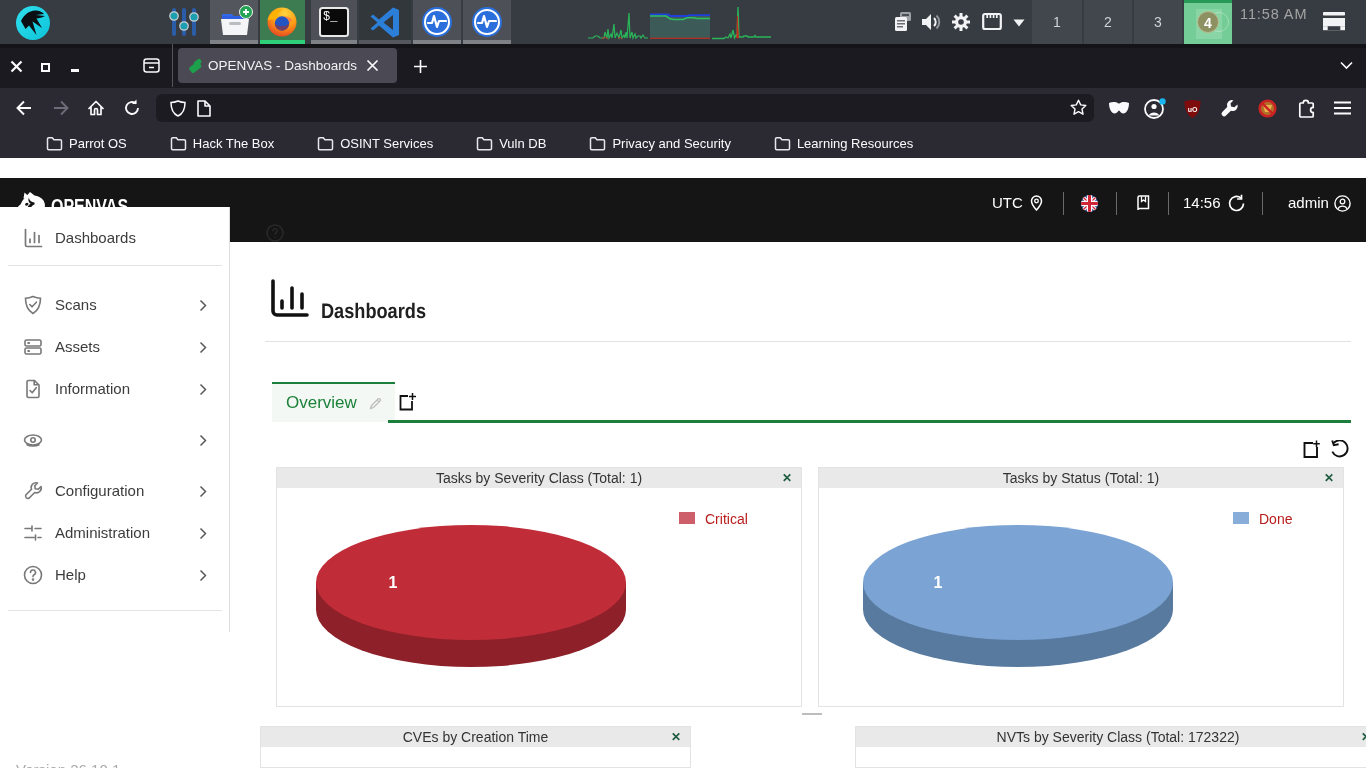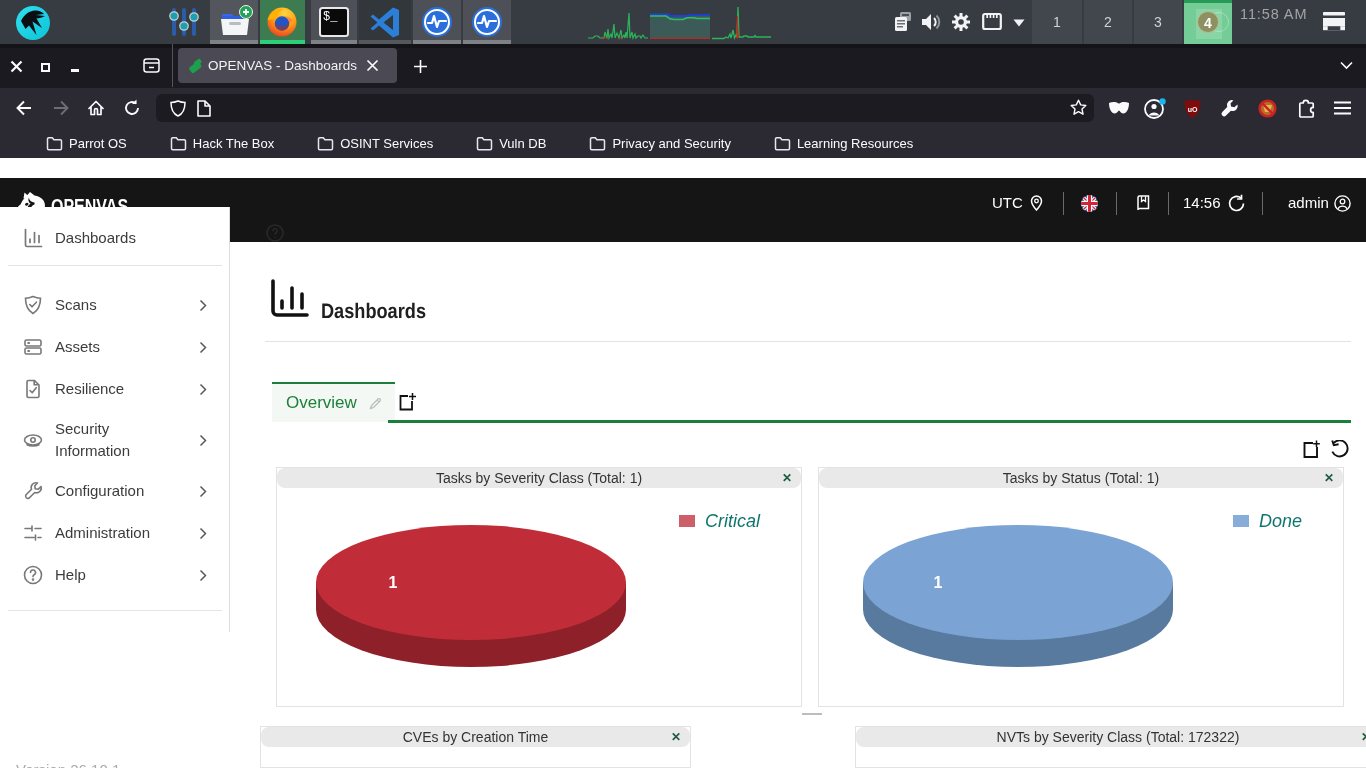--- a/index.html
+++ b/index.html
@@ -20,23 +20,23 @@
   
   #gsahead { position:absolute; left:0; top:158px; width:1366px; height:64px; background:#151515;margin-top:20px; }
   #sidebar { position:absolute; left:0; top:207px; width:230px; height:425px; background:#fff; border-right:1px solid #ddd; }
   .mi { position:absolute; left:0; width:229px; height:42px; }
   .mi .micon { position:absolute; left:23px; top:50%; margin-top:-10px; }
   .mi .mtxt { position:absolute; left:55px; top:50%; transform:translateY(-50%); font-size:15px; color:#3c3c3c; line-height:22px;}
   .mi .chev { position:absolute; right:22px; top:50%; margin-top:-6px; }
   .sdiv { position:absolute; left:8px; width:214px; height:1px; background:#e4e4e4; }
   .panel { position:absolute; background:#fff; border:1px solid #e3e3e3; }
   .phead { position:absolute; left:0; top:0; right:0; height:20px; background:#e9e9e9; font-size:14px; color:#333;
-           text-align:center; line-height:20px;border-radius:8px; }
+           text-align:center; line-height:20px; }
   .pclose { position:absolute; right:9px; top:2px; color:#1e5b3f; font-size:12px; font-weight:bold; line-height:16px;}
-  .legend { position:absolute; font-size:18px; color:#0f766e;font-style:italic; }
+  .legend { position:absolute; font-size:14px; color:#b91c1c; }
   .lsq { display:inline-block; width:16px; height:12px; margin-right:10px; }
   .bmi { display:inline-flex; align-items:flex-start; gap:6px;padding-left:32px; }
   .hsep { position:absolute; top:14px; width:1px; height:23px; background:#6a6a6a; }
   .htxt { position:absolute; top:0; height:49px; line-height:49px; color:#fff; font-size:15px; }
 </style>
 </head>
 <body>
 
 <div id="taskbar">
 
@@ -397,32 +397,31 @@
     <svg class="chev" width="8" height="13" viewBox="0 0 8 13">
         <path d="M1.5 1.5 L6.5 6.5 L1.5 11.5" fill="none" stroke="#5a5a5a" stroke-width="1.5"></path>
       </svg>
   </div>
   <div class="mi" style="top:161px">
     <svg class="micon" width="20" height="20" viewBox="0 0 20 20" fill="none" stroke="#787878" stroke-width="1.6">
       <path d="M4 3 a1.5 1.5 0 0 1 1.5 -1.5 h6 l4.5 4.5 V17 a1.5 1.5 0 0 1 -1.5 1.5 h-9 A1.5 1.5 0 0 1 4 17 Z"></path>
       <path d="M11.2 1.8 v4 h4.2"></path>
       <path d="M7 11.5 L9.2 13.7 L13.2 8.7" stroke-linecap="round" stroke-linejoin="round"></path>
     </svg>
-    <span class="mtxt">Resilience</span>
+    <span class="mtxt">Information</span>
     <svg class="chev" width="8" height="13" viewBox="0 0 8 13">
         <path d="M1.5 1.5 L6.5 6.5 L1.5 11.5" fill="none" stroke="#5a5a5a" stroke-width="1.5"></path>
       </svg>
   </div>
   <div class="mi" style="top:201px;height:64px">
     <svg class="micon" width="20" height="20" viewBox="0 0 20 20" fill="none" stroke="#787878" stroke-width="1.6">
       <ellipse cx="10" cy="10" rx="8.5" ry="5"></ellipse>
       <circle cx="10" cy="10" r="2.2"></circle>
       <path d="M3.5 14.5 a9.5 5.5 0 0 0 13 0"></path>
     </svg>
-    <span class="mtxt" style="width:116px">Security Information</span>
     <svg class="chev" width="8" height="13" viewBox="0 0 8 13">
         <path d="M1.5 1.5 L6.5 6.5 L1.5 11.5" fill="none" stroke="#5a5a5a" stroke-width="1.5"></path>
       </svg>
   </div>
   <div class="mi" style="top:263px">
     <svg class="micon" width="20" height="20" viewBox="0 0 20 20" fill="none" stroke="#787878" stroke-width="1.6">
       <path d="M18 5.5 a4.8 4.8 0 0 1 -6.3 6 L6.2 17 a2.3 2.3 0 0 1 -3.2 -3.2 L8.5 8.3 A4.8 4.8 0 0 1 14.5 2 L11.8 4.7 L12.2 7.8 L15.3 8.2 Z" stroke-linejoin="round"></path>
     </svg>
     <span class="mtxt">Configuration</span>
     <svg class="chev" width="8" height="13" viewBox="0 0 8 13">

